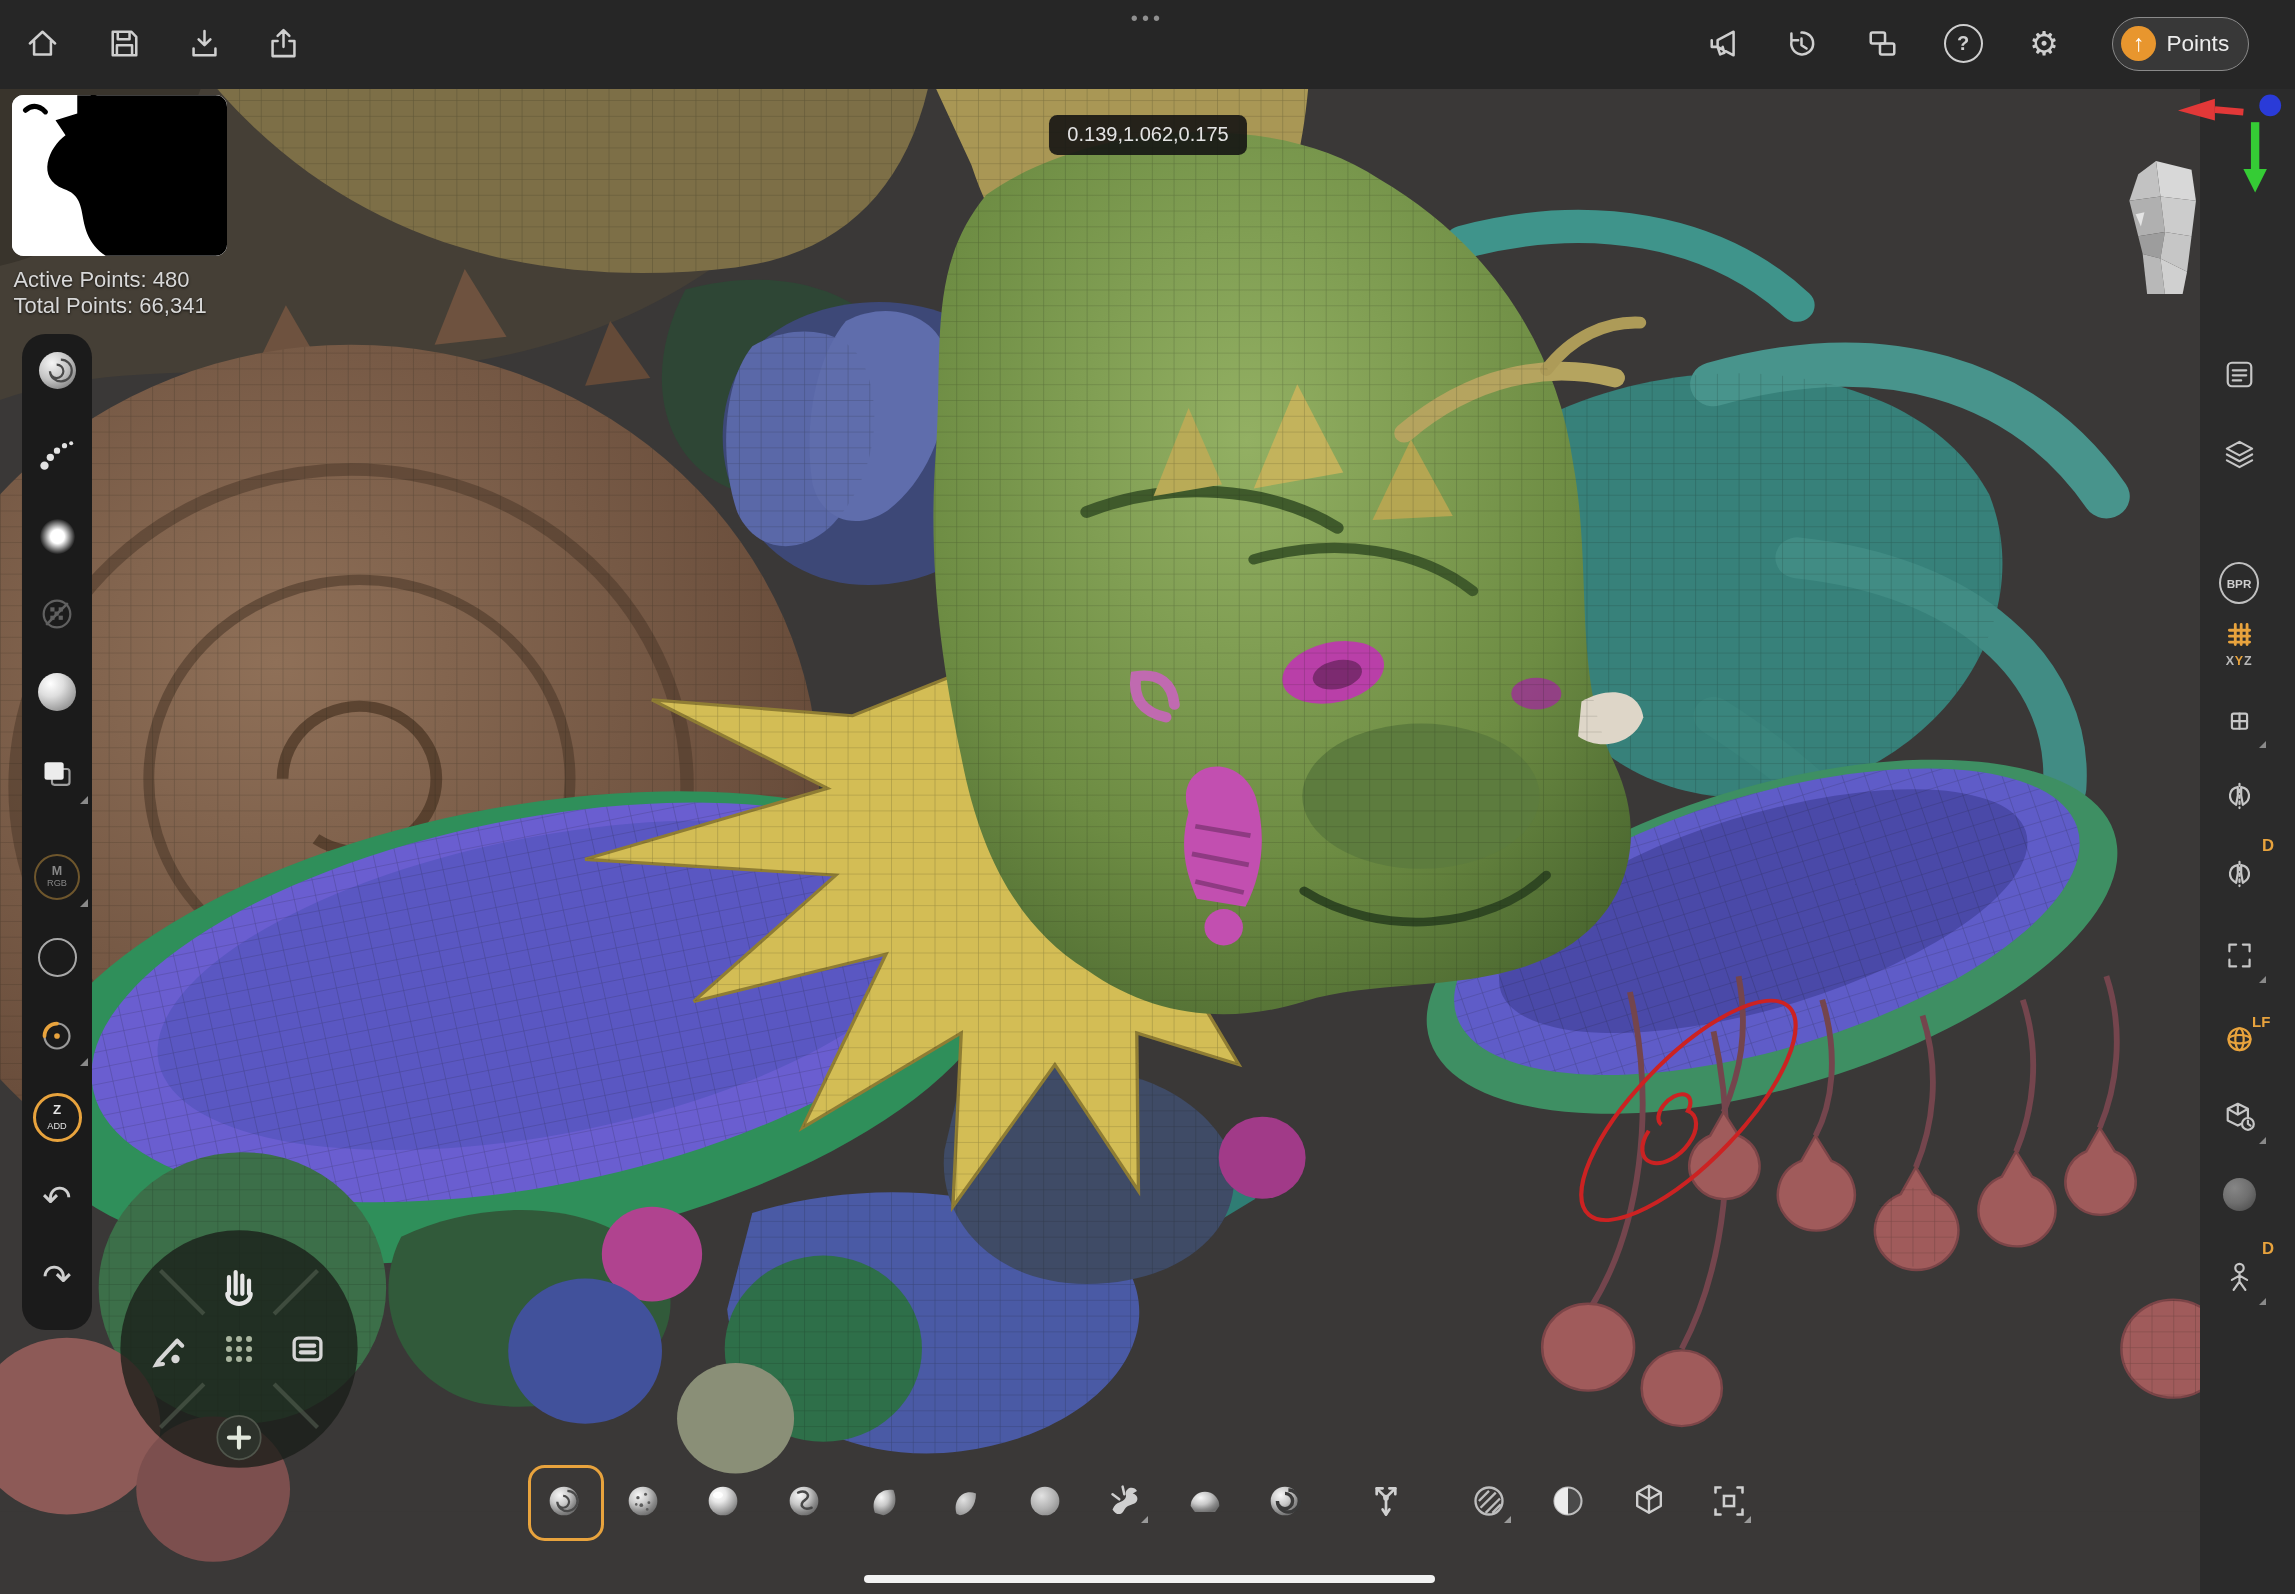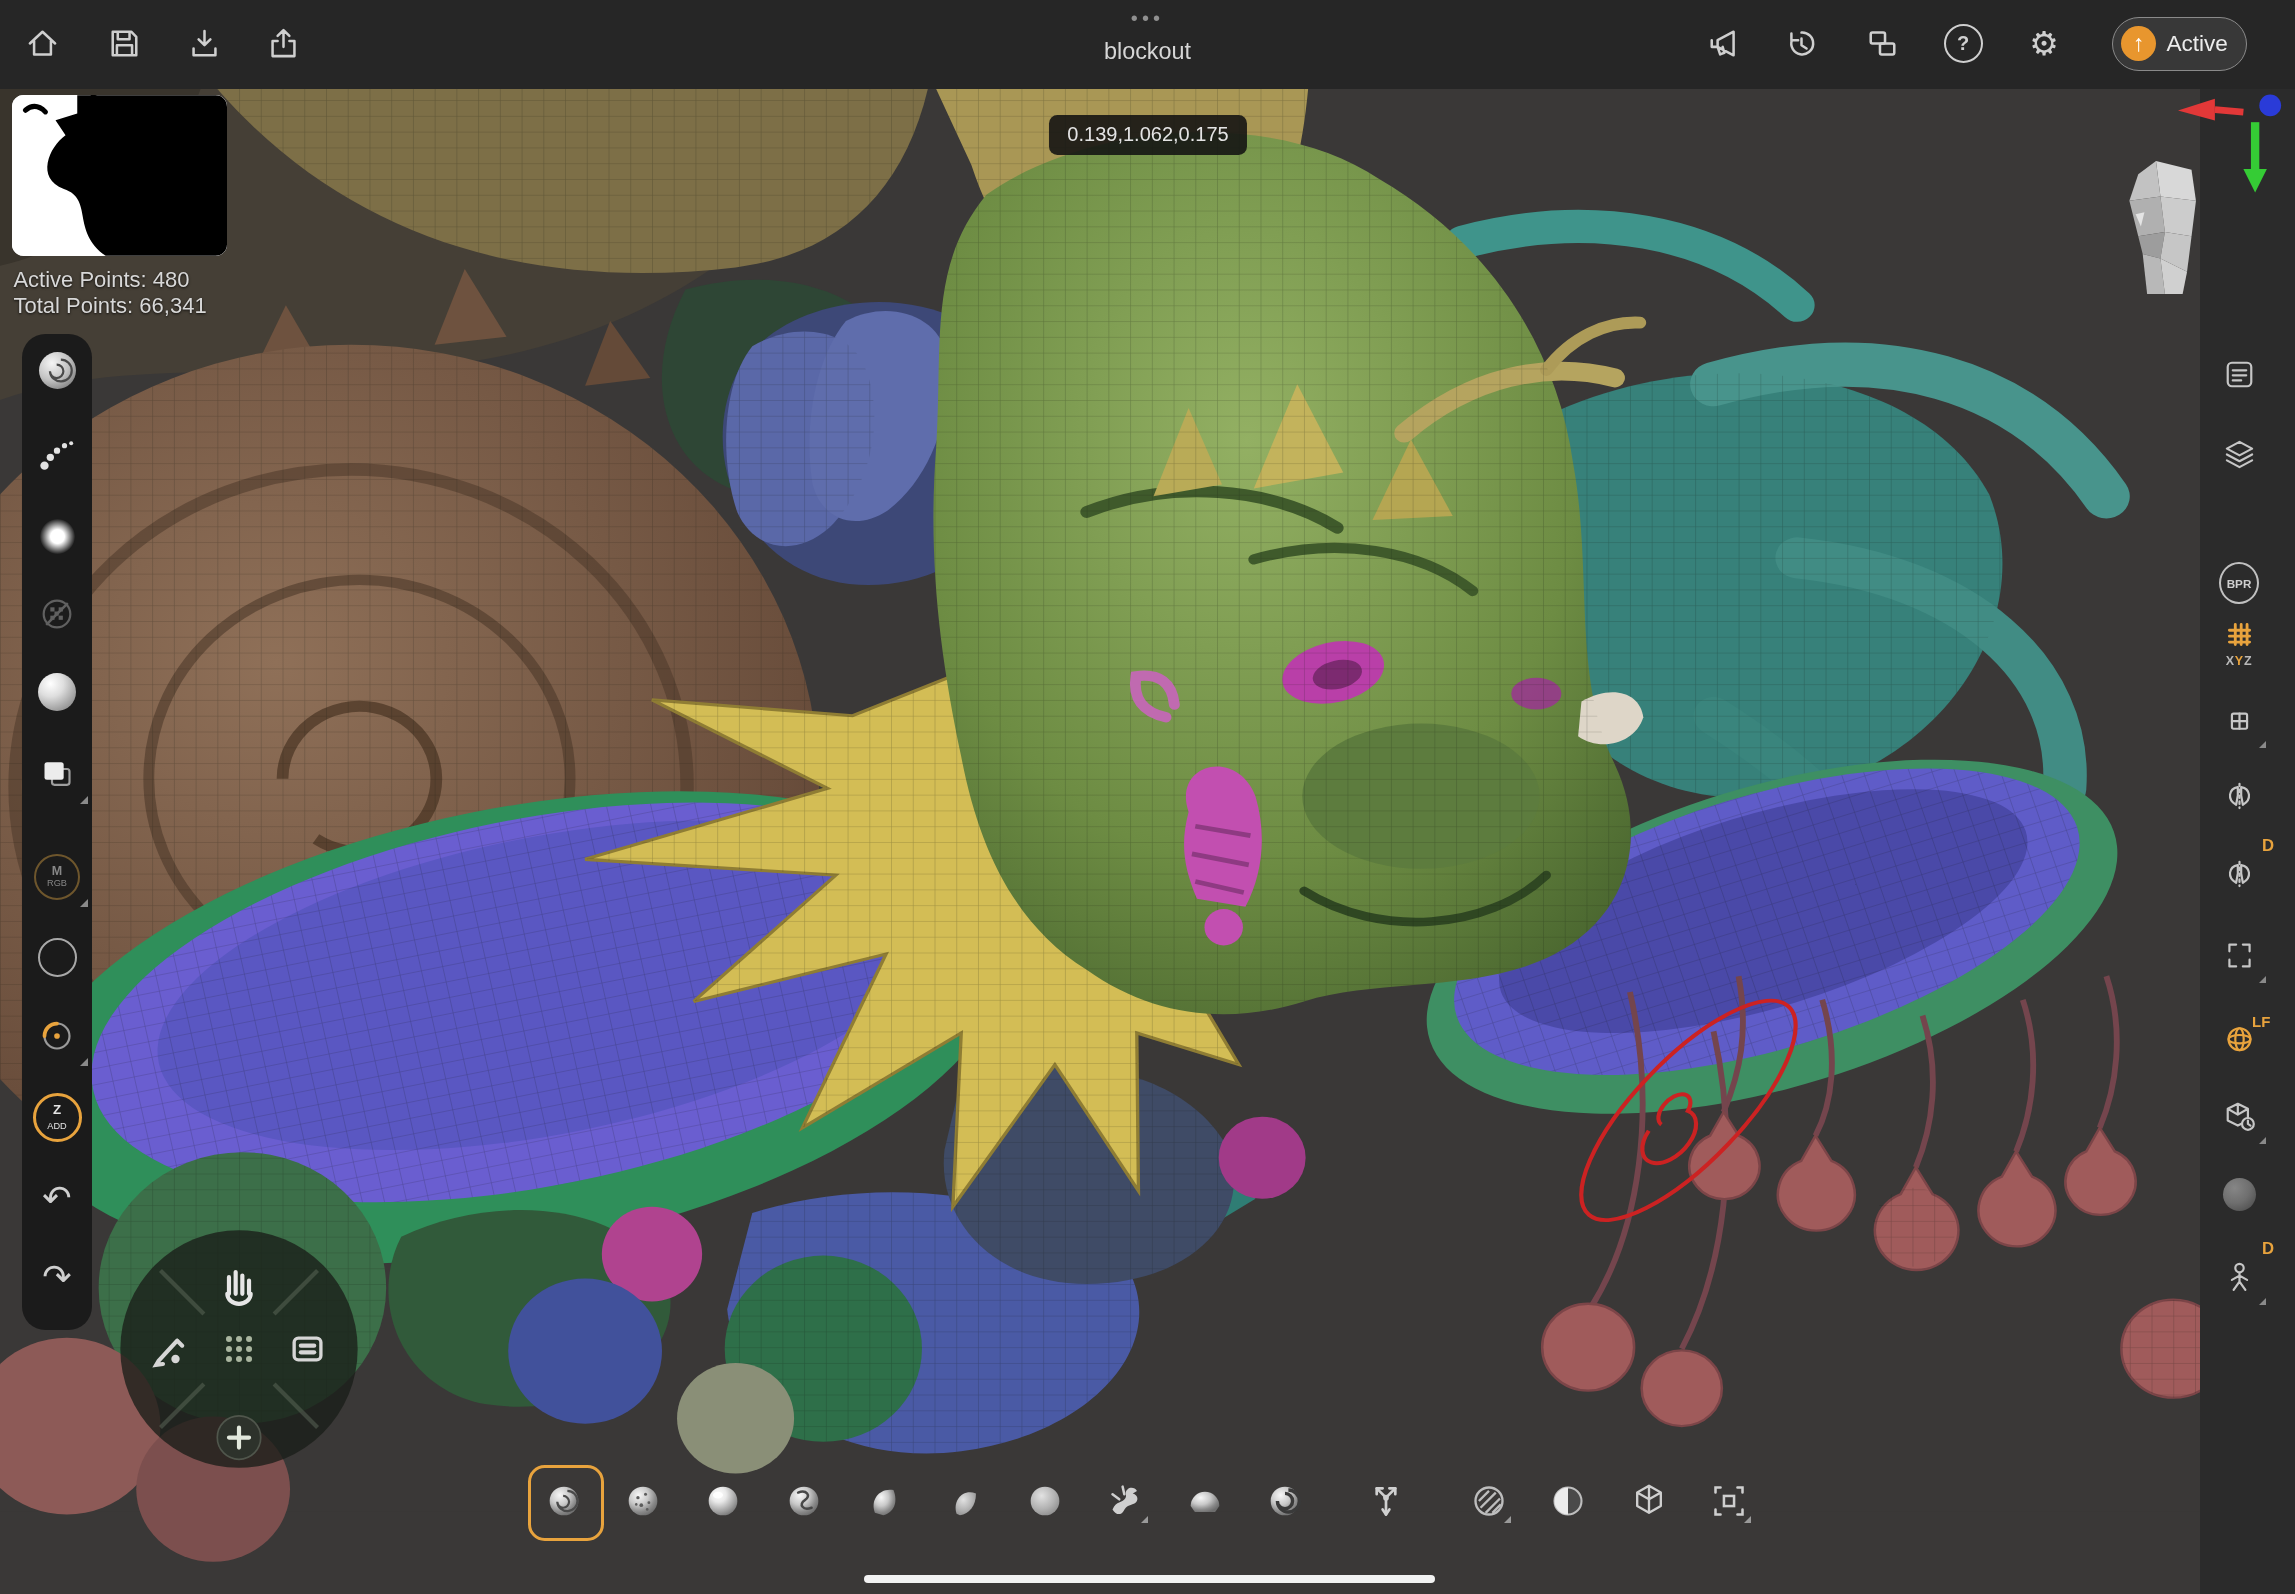--- a/index.html
+++ b/index.html
@@ -246,21 +246,20 @@
     <svg width="37" height="37" viewBox="0 0 44 44">
         <path d="M22 7 V23 M15 17 l7 7 7 -7 M9 28 v8 h26 v-8"></path>
       </svg>
   </div>
   <div class="tbicon" style="left:263px">
     <svg width="37" height="37" viewBox="0 0 44 44">
         <path d="M22 26 V7 M15 13 l7 -7 7 7 M15 19 H9 v18 h26 V19 h-6"></path>
       </svg>
   </div>
   <div class="dots">•••</div>
-  <div class="wintitle">blockout</div>
   <div class="tbicon" style="left:1703px">
     <svg width="37" height="37" viewBox="0 0 44 44">
         <path d="M8 18 v8 h7 l3 9 5 -2 -2 -7 M15 18 L34 8 V36 L15 26 Z"></path>
       </svg>
   </div>
   <div class="tbicon" style="left:1781px">
     <svg width="37" height="37" viewBox="0 0 44 44">
         <path d="M10 10 v8 h8 M10.5 18 A13 13 0 1 0 22 9 M22 16 v8 l6 4"></path>
       </svg>
   </div>
@@ -273,21 +272,21 @@
   <div class="tbicon" style="left:1943px">
     <div class="helpcirc">
         <span>?</span>
       </div>
   </div>
   <div class="tbicon" style="left:2024px">
     <span class="glyph">⚙</span>
   </div>
   <div class="upgrade">
     <span class="uparr">↑</span>
-    <span class="ulabel">Active</span>
+    <span class="ulabel">Points</span>
   </div>
 </div>
 
 <div class="tooltip">0.139,1.062,0.175</div>
 
 <div class="thumb">
   <svg width="215" height="161" viewBox="0 0 257 192">
     <rect width="257" height="192" fill="#ffffff"></rect>
     <path d="M78 0 H257 V192 H112 C70 162 98 124 62 112 C28 100 44 62 64 48 L52 30 L78 22 Z" fill="#000"></path>
     <path d="M100 0 L88 22 L112 30 L92 52 L118 62 L98 84 L124 92" fill="none" stroke="#000" stroke-width="10"></path>

